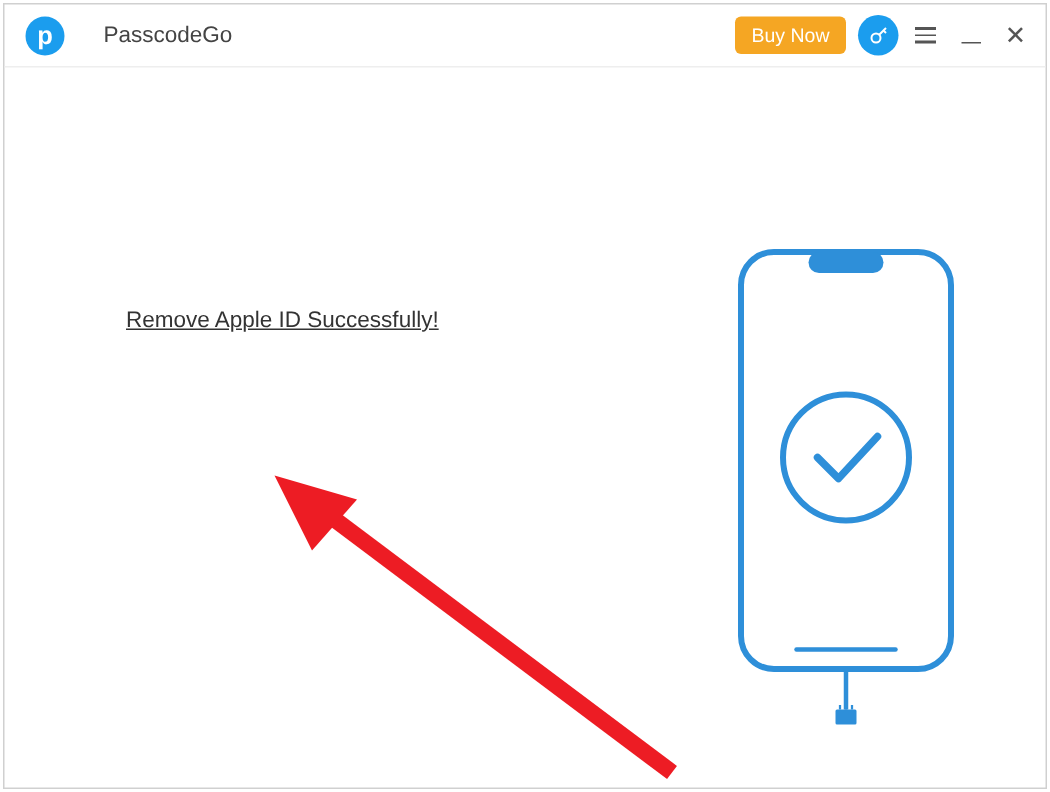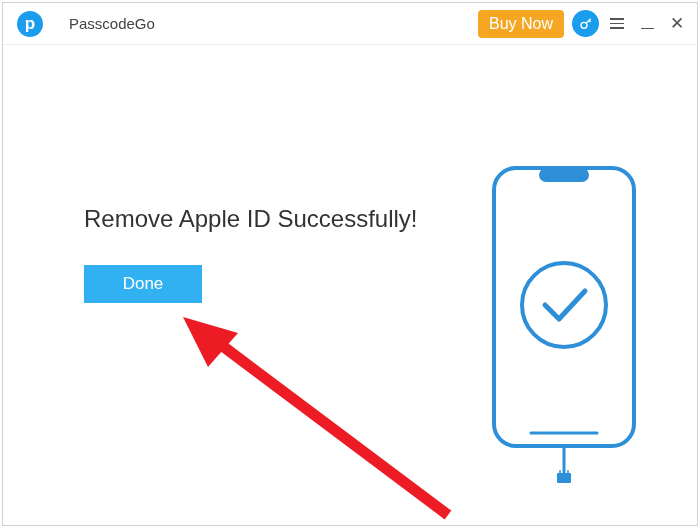--- a/index.html
+++ b/index.html
@@ -51,21 +51,21 @@
     }
     .titlebar-spacer {
       flex: 1;
     }
     .buy-now-btn {
       background: #f5a623;
       color: #fff;
       border: none;
       border-radius: 4px;
       padding: 5px 11px;
-      font-size: 16px;
+      font-size: 13px;
       cursor: pointer;
       margin-right: 8px;
     }
     .key-circle {
       width: 27px;
       height: 27px;
       border-radius: 50%;
       background: #1b9dee;
       display: flex;
       align-items: center;
@@ -121,23 +121,24 @@
       font-size: 17px;
     }
     .content {
       position: relative;
       height: calc(100% - 42px);
     }
     .status-text {
       position: absolute;
       left: 81px;
       top: 160px;
-      font-size: 24px;
+      font-size: 15px;
       color: #333;
       font-weight: 400;
+      text-decoration: underline;
     }
     .done-btn {
       position: absolute;
       left: 81px;
       top: 220px;
       width: 118px;
       height: 38px;
       background: #31b1f1;
       color: #fff;
       border: none;
@@ -189,21 +190,20 @@
     <div class="min-btn">
       <span></span>
     </div>
     <div class="close-btn">
       <span>✕</span>
     </div>
   </div>
 
   <div class="content">
     <div class="status-text">Remove Apple ID Successfully!</div>
-    <button class="done-btn">Done</button>
 
     <svg class="phone-illustration" viewBox="0 0 146 320">
 
       <rect x="3" y="3" width="140" height="278" rx="22" ry="22" fill="none" stroke="#2e8fd9" stroke-width="4"></rect>
 
       <rect x="48" y="3" width="50" height="14" rx="7" ry="7" fill="#2e8fd9"></rect>
 
       <line x1="40" y1="268" x2="106" y2="268" stroke="#2e8fd9" stroke-width="3" stroke-linecap="round"></line>
 
       <circle cx="73" cy="140" r="42" fill="none" stroke="#2e8fd9" stroke-width="4"></circle>

